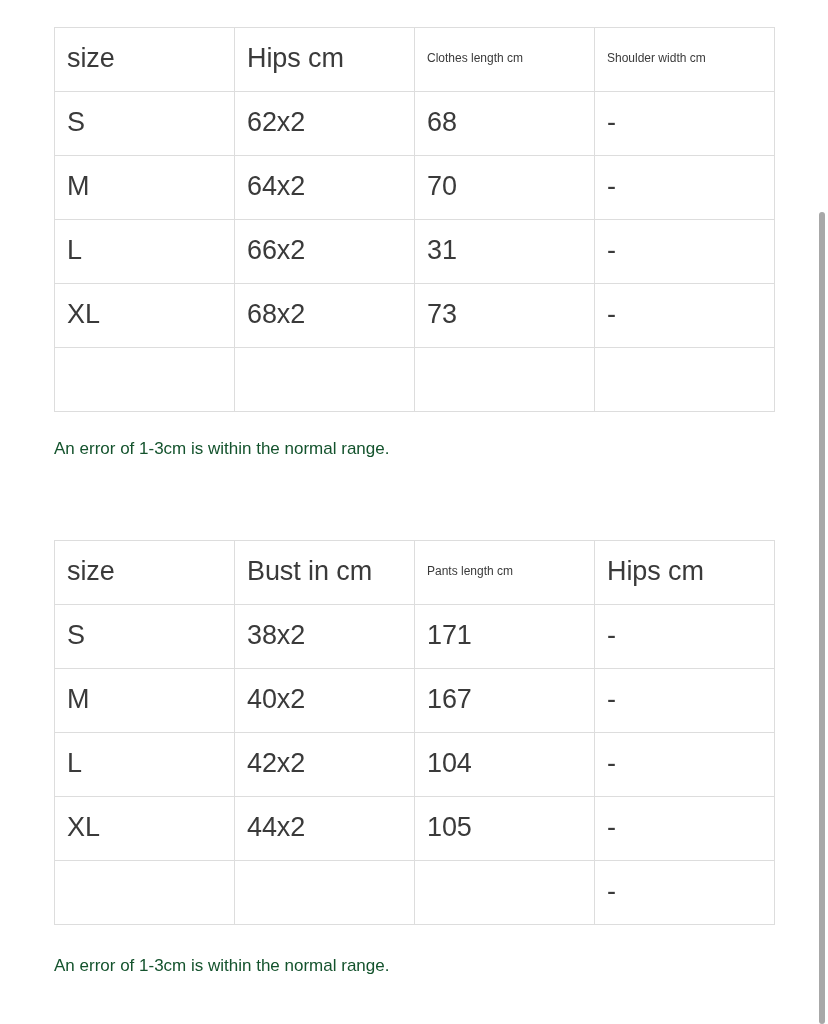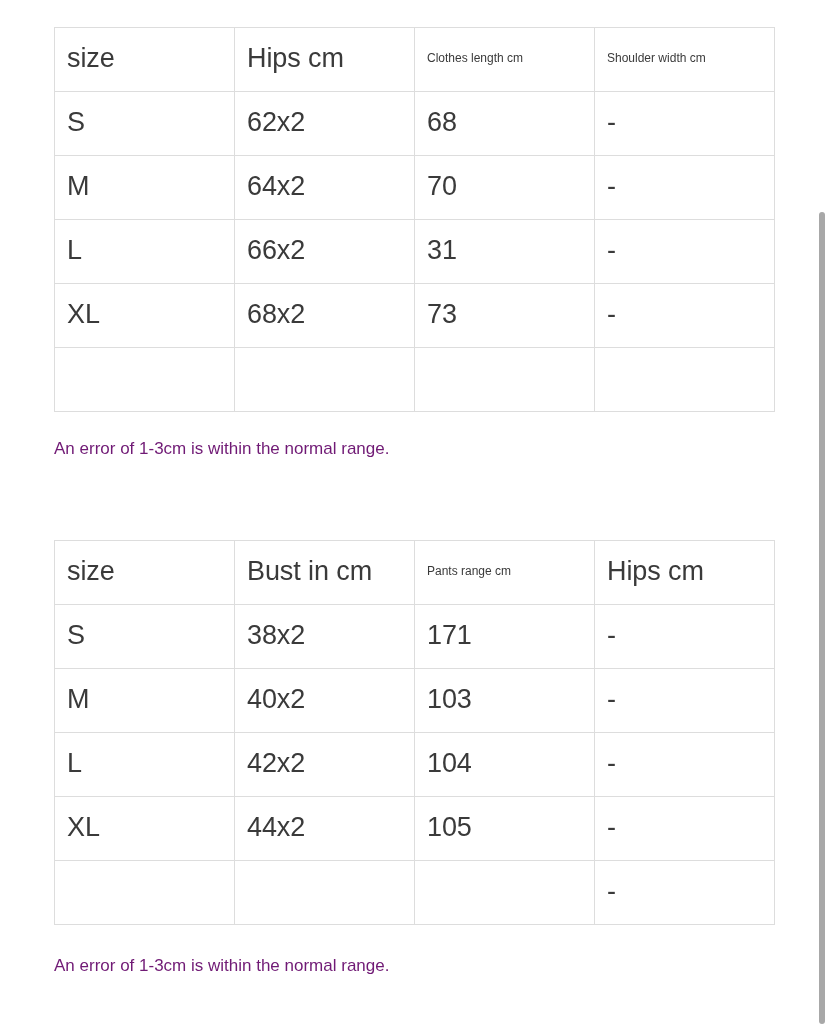--- a/index.html
+++ b/index.html
@@ -61,21 +61,21 @@
 
   .cell-lg { font-size: 27px; line-height: 30px; letter-spacing: -0.1px; }
 
   .dash { font-size: 27px; line-height: 30px; }
 
   .caption {
     position: absolute;
     left: 54px;
     font-size: 17px;
     line-height: 22px;
-    color: #701a75;
+    color: #14532d;
     white-space: nowrap;
   }
 
   
   #table-bust      { top: 27px; }
   #caption-top     { top: 438px; }
   #table-waist     { top: 540px; }
   #caption-bottom  { top: 955px; }
 
   .scrollbar-track {
@@ -156,35 +156,35 @@
     <colgroup>
       <col class="c0">
         <col class="c1">
         <col class="c2">
         <col class="c3">
     </colgroup>
     <thead>
       <tr>
         <th class="h-lg">size</th>
         <th class="h-lg">Bust in cm</th>
-        <th class="h-sm">Pants range cm</th>
+        <th class="h-sm">Pants length cm</th>
         <th class="h-lg">Hips cm</th>
       </tr>
     </thead>
     <tbody>
       <tr>
         <td class="cell-lg">S</td>
         <td class="cell-lg">38x2</td>
         <td class="cell-lg">171</td>
         <td class="dash">-</td>
       </tr>
       <tr>
         <td class="cell-lg">M</td>
         <td class="cell-lg">40x2</td>
-        <td class="cell-lg">103</td>
+        <td class="cell-lg">167</td>
         <td class="dash">-</td>
       </tr>
       <tr>
         <td class="cell-lg">L</td>
         <td class="cell-lg">42x2</td>
         <td class="cell-lg">104</td>
         <td class="dash">-</td>
       </tr>
       <tr>
         <td class="cell-lg">XL</td>

